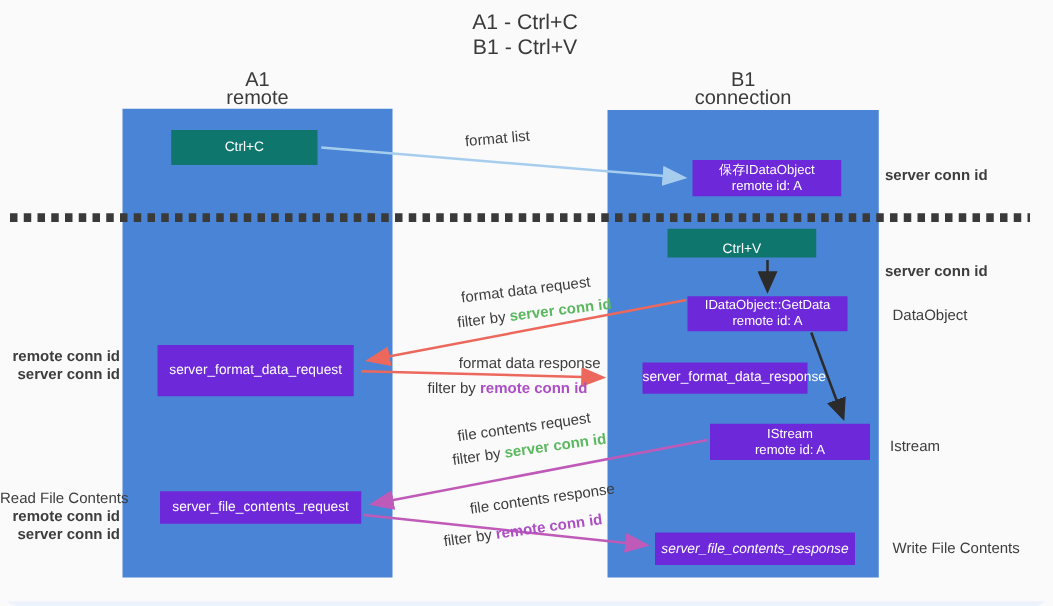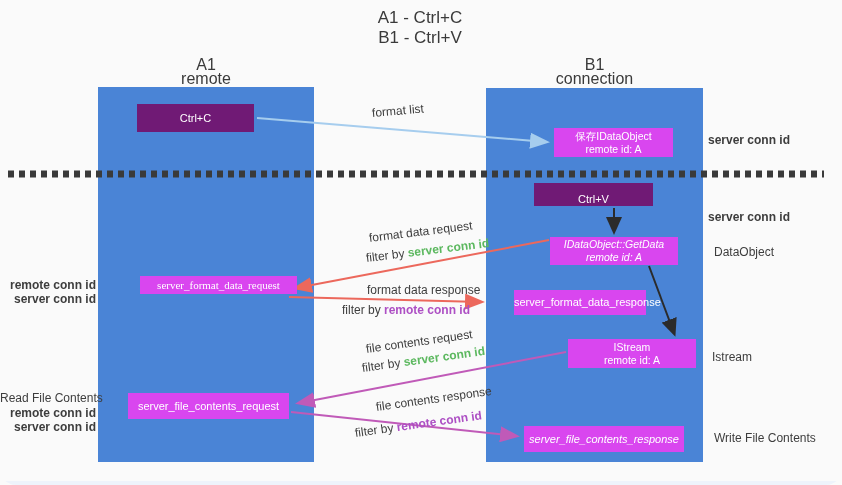--- a/index.html
+++ b/index.html
@@ -3,22 +3,22 @@
 <meta charset="utf-8">
 <style>
   html,body{margin:0;padding:0;}
   body{font-family:"Liberation Sans", sans-serif; background:#fafafa;}
   #canvas{position:relative;width:842px;height:485px;background:#fafafa;overflow:hidden;border-radius:16px;}
   .abs{position:absolute;}
   .title{left:300px;top:8px;width:240px;text-align:center;font-size:17px;line-height:20px;color:#3a3a3a;}
   .lane{background:#4a84d6;}
   .lane-header{text-align:center;font-size:16px;line-height:14px;color:#3a3a3a;}
   .node{color:#ffffff;text-align:center;font-size:11px;display:flex;flex-direction:column;justify-content:center;line-height:13px;}
-  .green-box{background:#701a75;}
-  .orange-box{background:#d946ef;}
+  .green-box{background:#0f766e;}
+  .orange-box{background:#6d28d9;}
   .edge-label{font-size:12px;color:#3d3d3d;white-space:nowrap;transform-origin:left center;}
   .green-t{color:#5cb85f;font-weight:bold;}
   .purple-t{color:#ad4fc4;font-weight:bold;}
   .side-label{font-size:12px;color:#3d3d3d;white-space:nowrap;}
   .left-col-label{left:0;width:96px;text-align:right;}
   svg{position:absolute;left:0;top:0;pointer-events:none;}
   .bottom-strip{left:0;top:481px;width:842px;height:4px;background:#eef3fb;}
 </style>
 </head>
 <body>
@@ -70,25 +70,25 @@
   <div class="abs node green-box" style="left:137px;top:104px;width:117px;height:28px;">
     <span>Ctrl+C</span>
   </div>
   <div class="abs node orange-box" style="left:554px;top:128px;width:119px;height:29px;font-size:10.5px;">
     <span>保存IDataObject</span>
     <span>remote id: A</span>
   </div>
   <div class="abs node green-box" style="left:534px;top:183px;width:119px;height:23px;justify-content:flex-end;">
     <span>Ctrl+V</span>
   </div>
-  <div class="abs node orange-box" style="left:550px;top:237px;width:128px;height:28px;font-size:10.5px;font-style:italic;">
+  <div class="abs node orange-box" style="left:550px;top:237px;width:128px;height:28px;font-size:10.5px;">
     <span>IDataObject::GetData</span>
     <span>remote id: A</span>
   </div>
-  <div class="abs node orange-box" style="left:140px;top:276px;width:157px;height:18px;font-family:Liberation Serif, serif;">
+  <div class="abs node orange-box" style="left:126px;top:276px;width:157px;height:41px;">
     <span>server_format_data_request</span>
   </div>
   <div class="abs node orange-box" style="left:514px;top:290px;width:132px;height:25px;">
     <span>server_format_data_response</span>
   </div>
   <div class="abs node orange-box" style="left:568px;top:339px;width:128px;height:29px;font-size:10.5px;">
     <span>IStream</span>
     <span>remote id: A</span>
   </div>
   <div class="abs node orange-box" style="left:128px;top:393px;width:161px;height:26px;">

